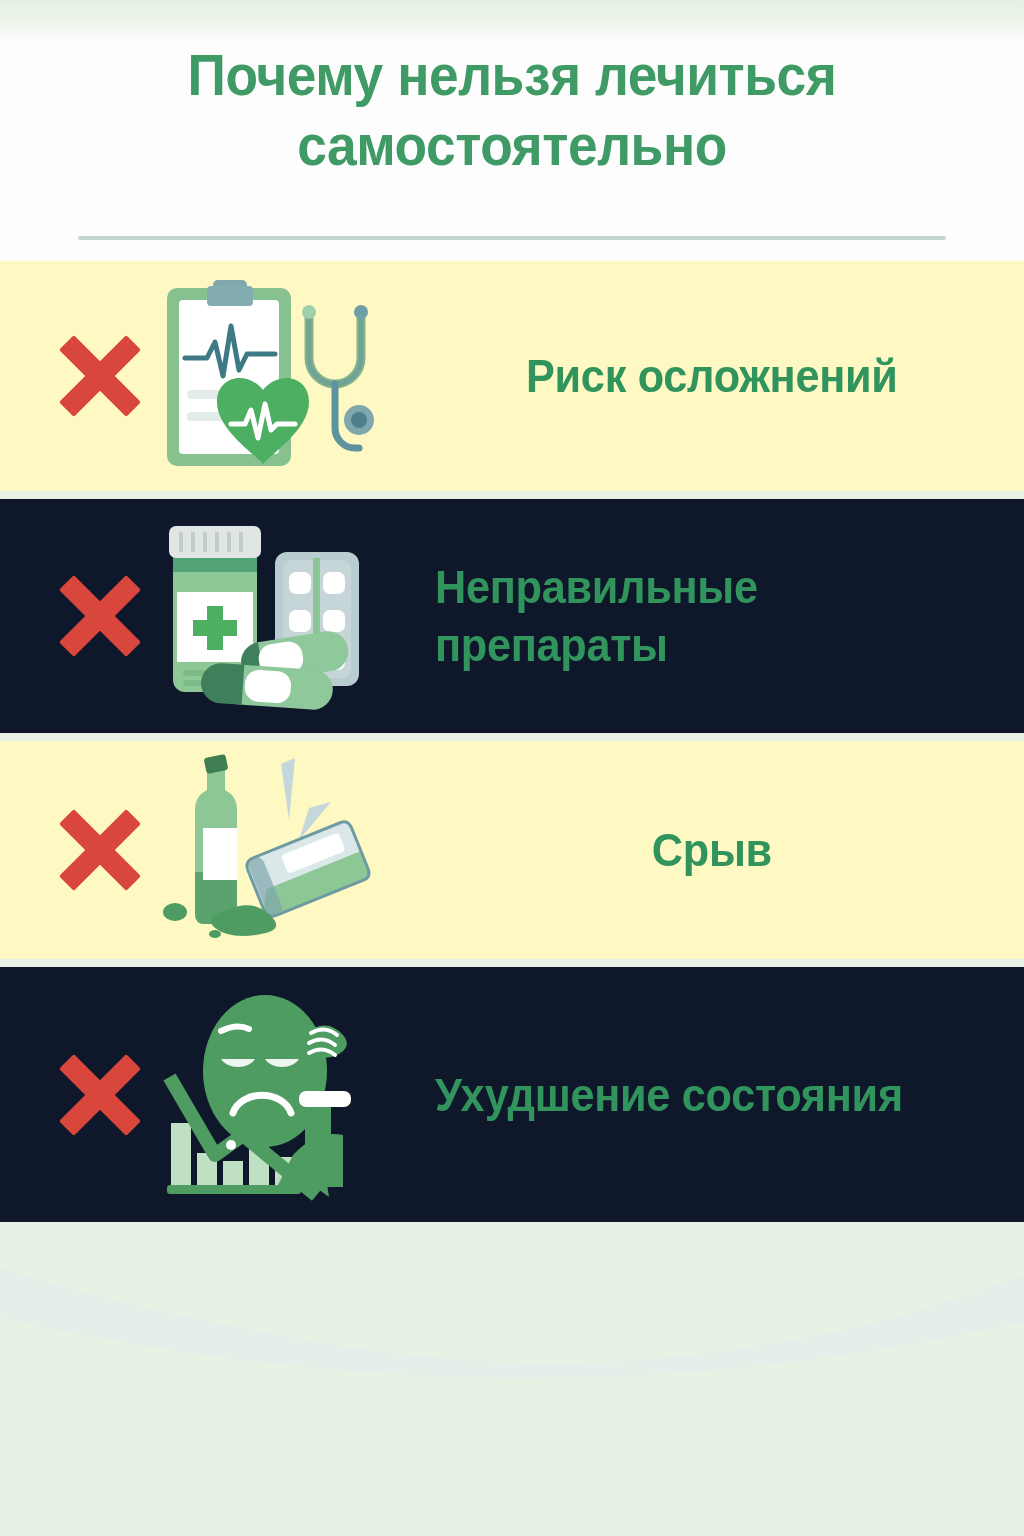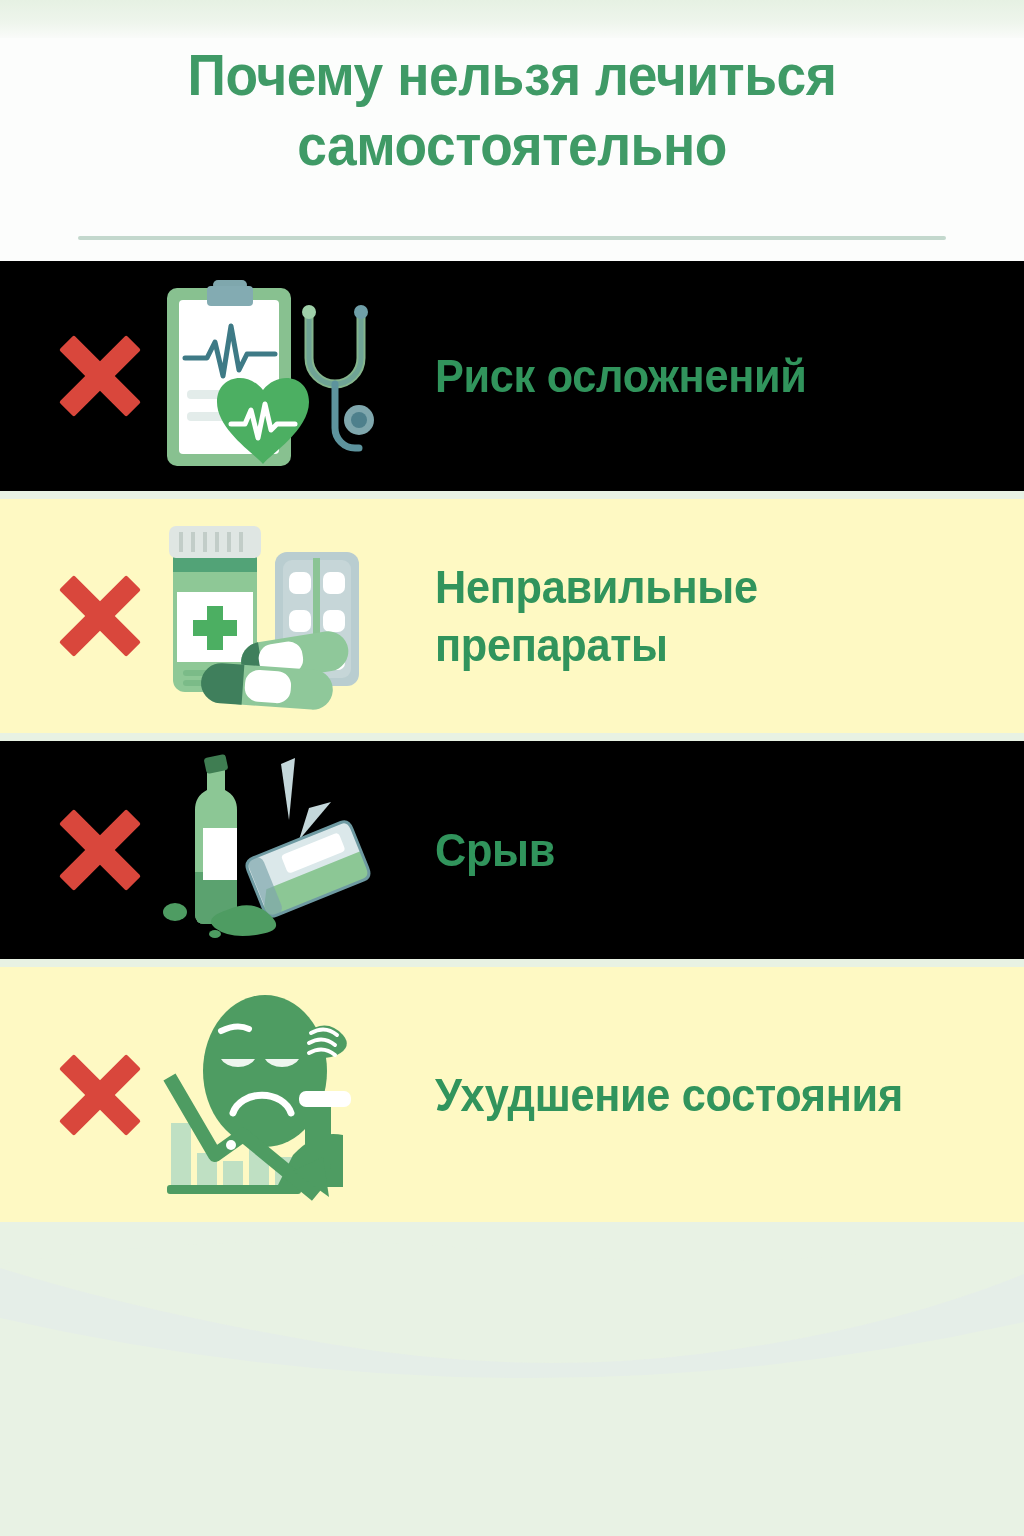--- a/index.html
+++ b/index.html
@@ -44,22 +44,22 @@
   }
   
   .rows { position: absolute; left: 0; top: 261px; width: 1024px; }
   .row {
     position: relative;
     width: 1024px;
     display: flex;
     align-items: center;
     margin-bottom: 8px;
   }
-  .row.tint-green { background: #000000; }
-  .row.tint-gray  { background: #fef9c3; }
+  .row.tint-green { background: #fef9c3; text-align: center; }
+  .row.tint-gray  { background: #0f172a; }
   .row-1 { height: 230px; }
   .row-2 { height: 234px; }
   .row-3 { height: 218px; }
   .row-4 { height: 255px; justify-content: center; }
 
   .xmark {
     position: relative;
     flex: 0 0 auto;
     width: 90px; height: 90px;
     margin-left: 55px;

